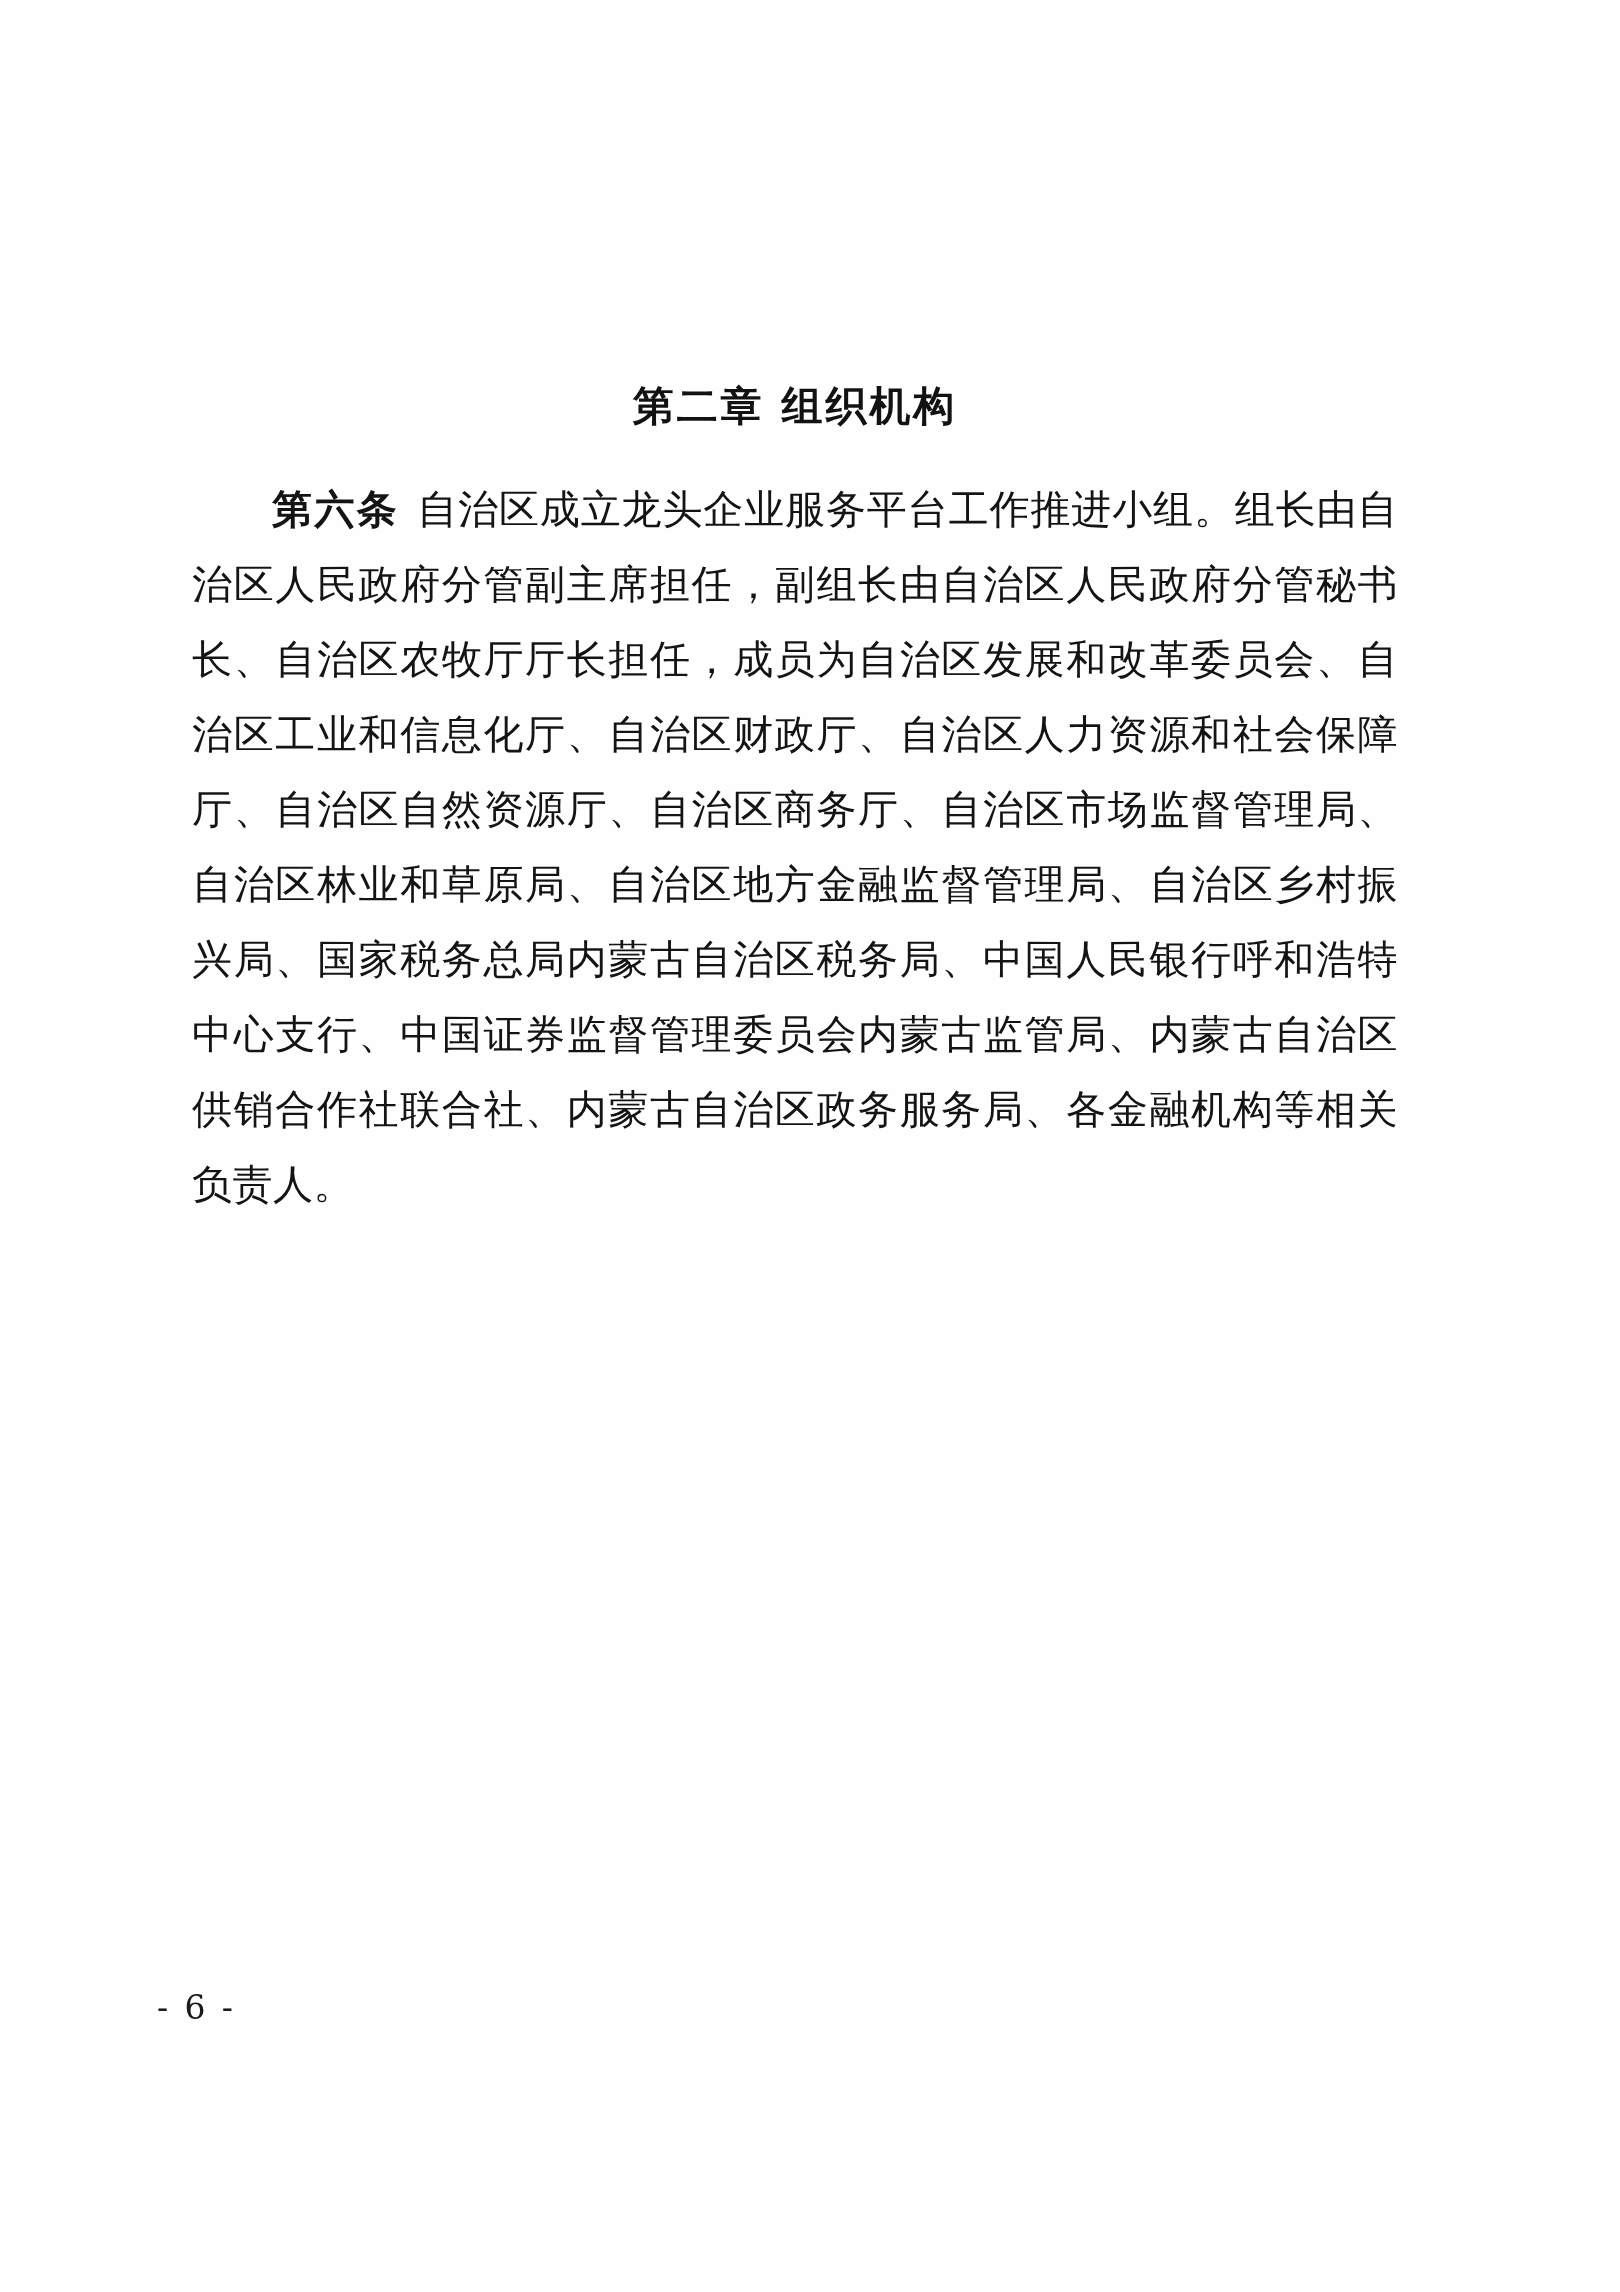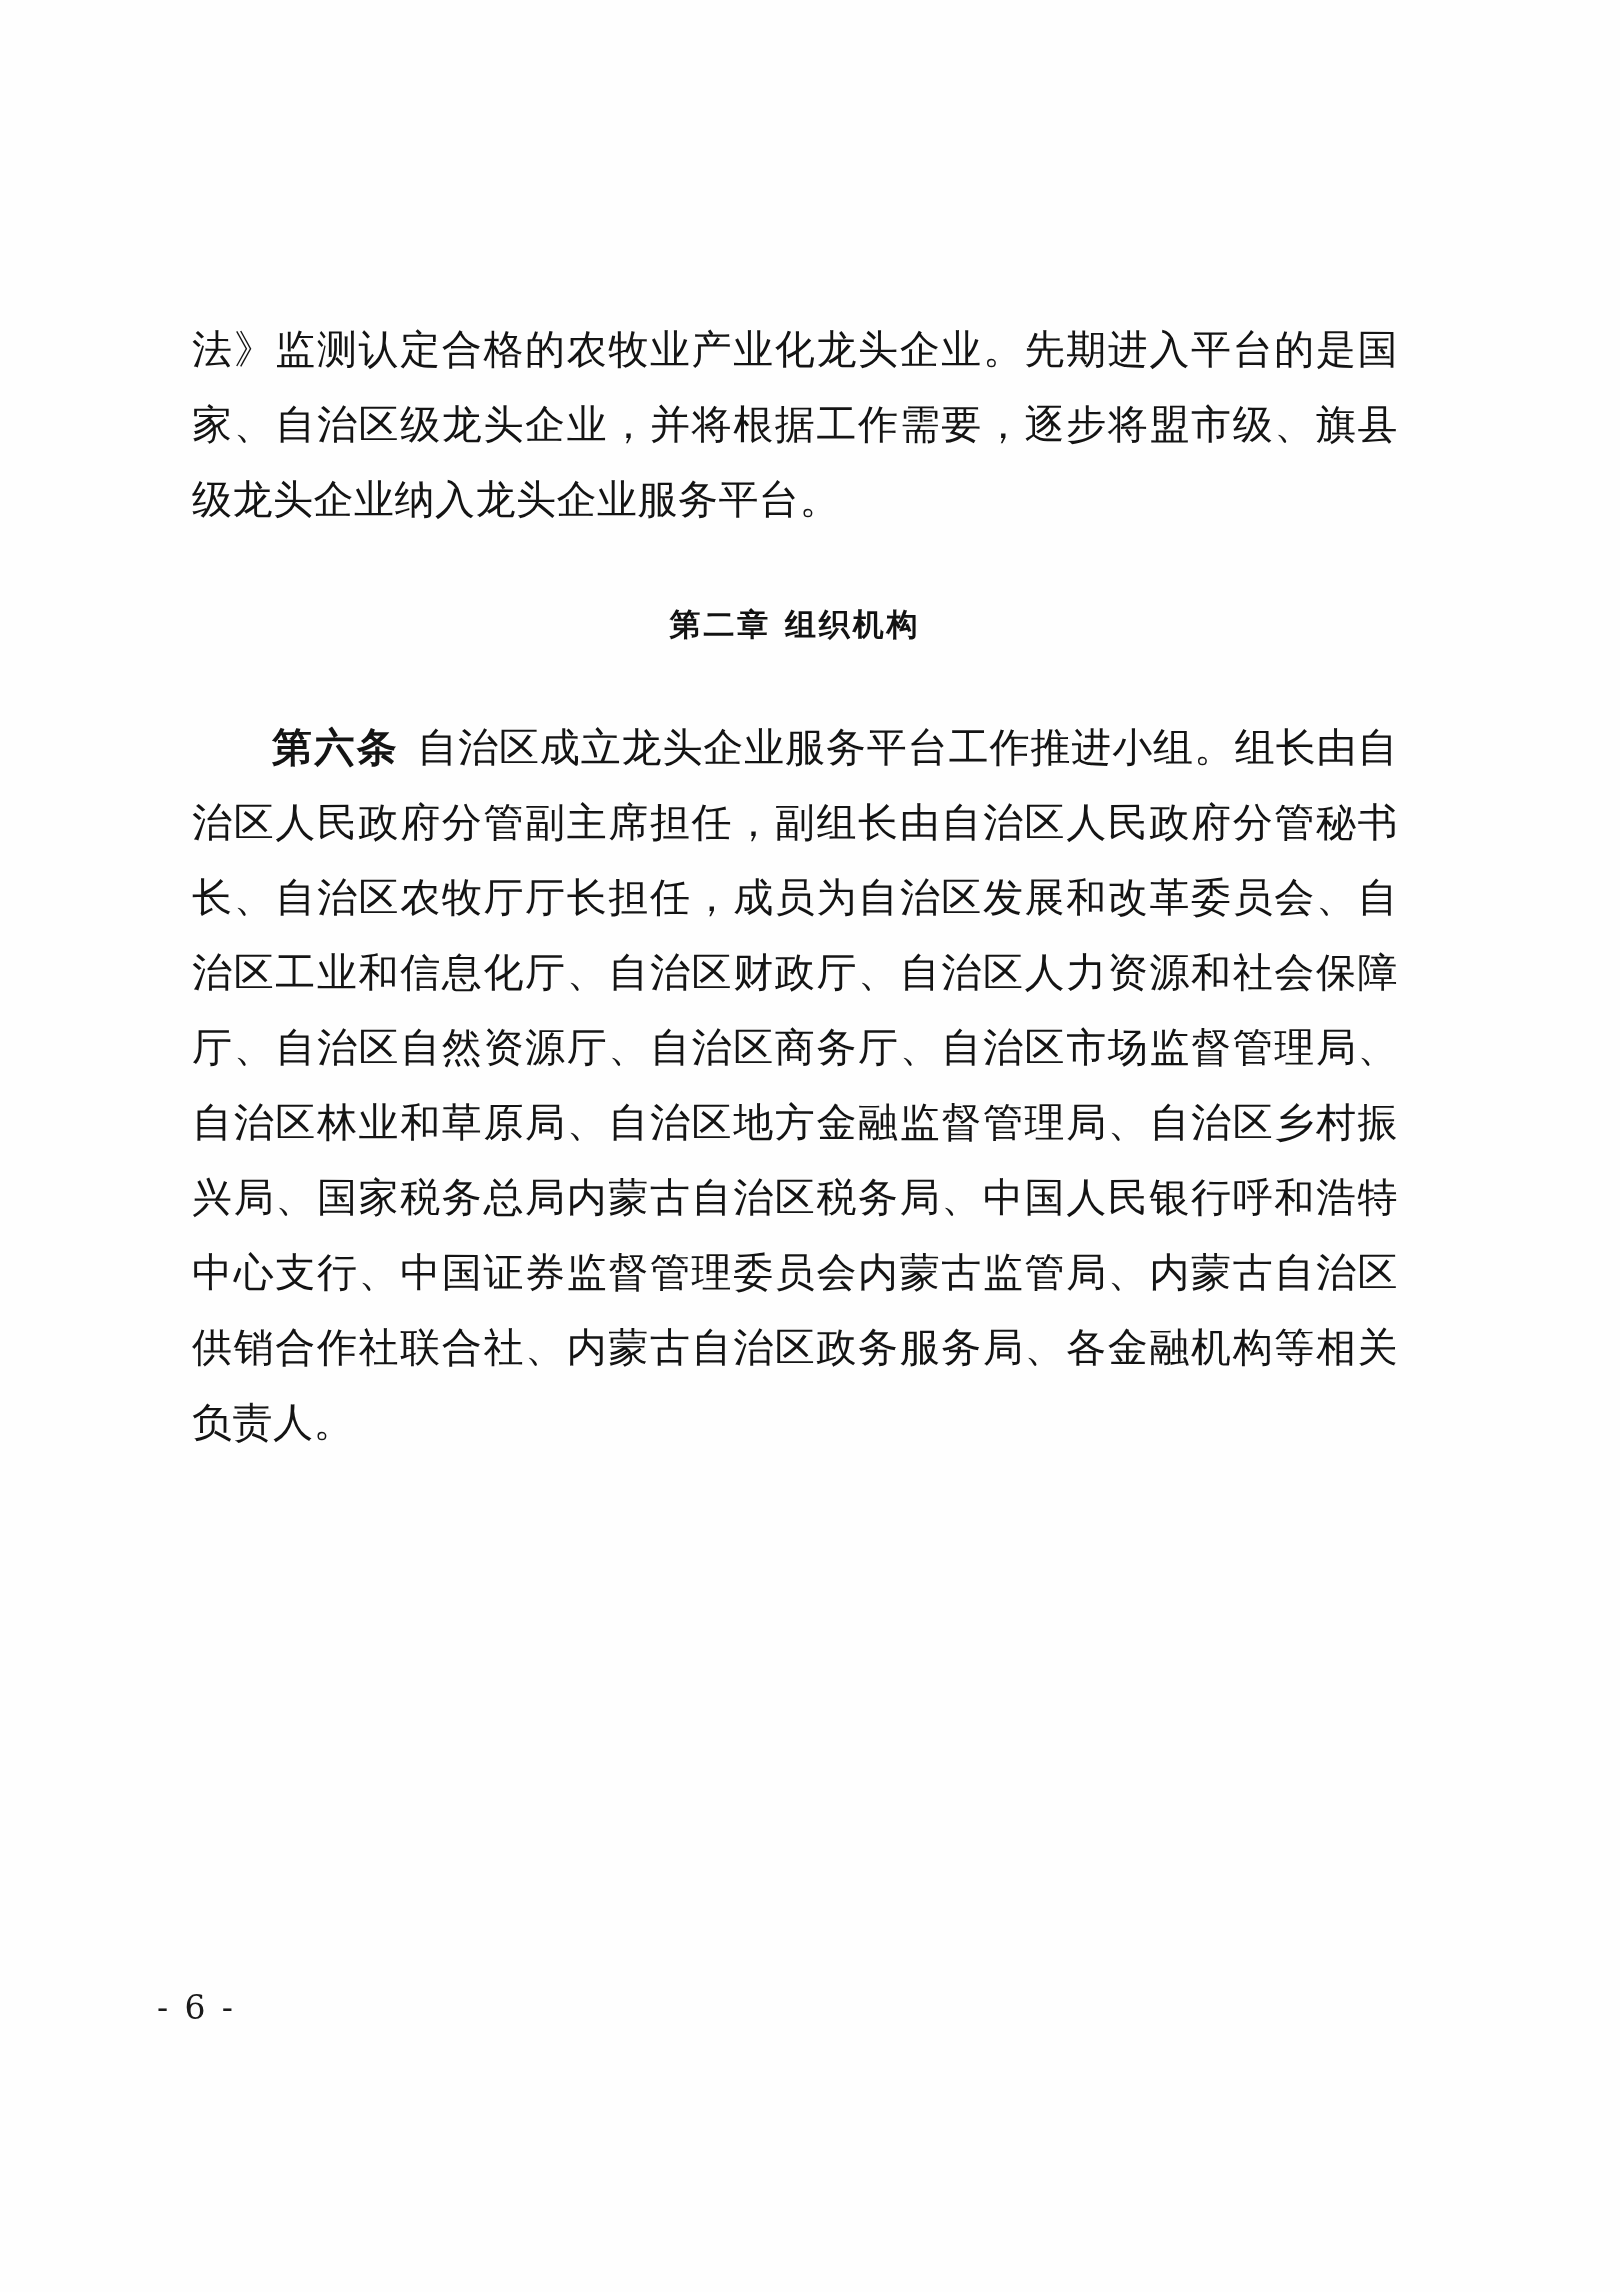--- a/index.html
+++ b/index.html
@@ -42,24 +42,24 @@
   }
   .lead {
     font-weight: bold;
     letter-spacing: 2px;
   }
   .gap-after-lead {
     display: inline-block;
     width: 17.6px;
   }
   h2.chapter {
-    font-size: 31px;
+    font-size: 41px;
     font-weight: bold;
     text-align: center;
-    margin: 61px 0 63px 0;
+    margin: 61px 0 37px 0;
     letter-spacing: 2.9px;
     color: #121212;
   }
   .block-spacer { height: 5.9px; }
   .pagenum {
     position: absolute;
     left: 157px;
     top: 1988px;
     font-size: 33px;
     letter-spacing: 2.9px;
@@ -67,21 +67,20 @@
     font-family: "DejaVu Serif", "Liberation Serif", serif;
   }
 </style>
 </head>
 <body>
 
 <div class="page">
 
   <div class="content">
 
-    <p class="para">法》监测认定合格的农牧业产业化龙头企业。先期进入平台的是国家、自治区级龙头企业，并将根据工作需要，逐步将盟市级、旗县级龙头企业纳入龙头企业服务平台。</p>
 
     <div class="block-spacer"></div>
 
 
     <h2 class="chapter">第二章 组织机构</h2>
 
     <p class="para indent"><span class="lead">第六条</span><span class="gap-after-lead"></span><span>自治区成立龙头企业服务平台工作推进小组。组长由自治区人民政府分管副主席担任，副组长由自治区人民政府分管秘书长、自治区农牧厅厅长担任，成员为自治区发展和改革委员会、自治区工业和信息化厅、自治区财政厅、自治区人力资源和社会保障厅、自治区自然资源厅、自治区商务厅、自治区市场监督管理局、自治区林业和草原局、自治区地方金融监督管理局、自治区乡村振兴局、国家税务总局内蒙古自治区税务局、中国人民银行呼和浩特中心支行、中国证券监督管理委员会内蒙古监管局、内蒙古自治区供销合作社联合社、内蒙古自治区政务服务局、各金融机构等相关负责人。</span></p>
 
 
   </div>

